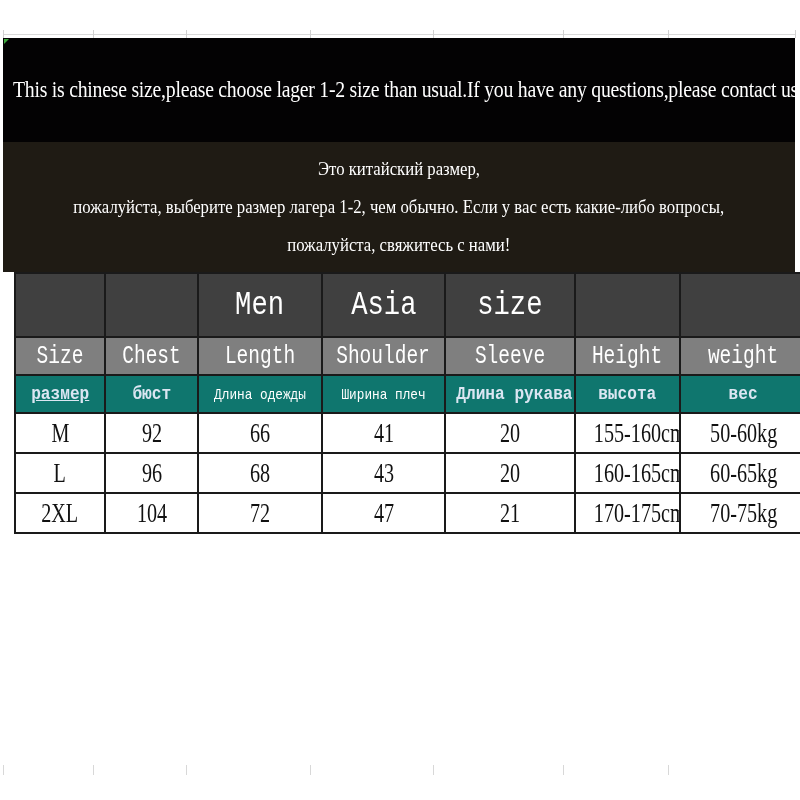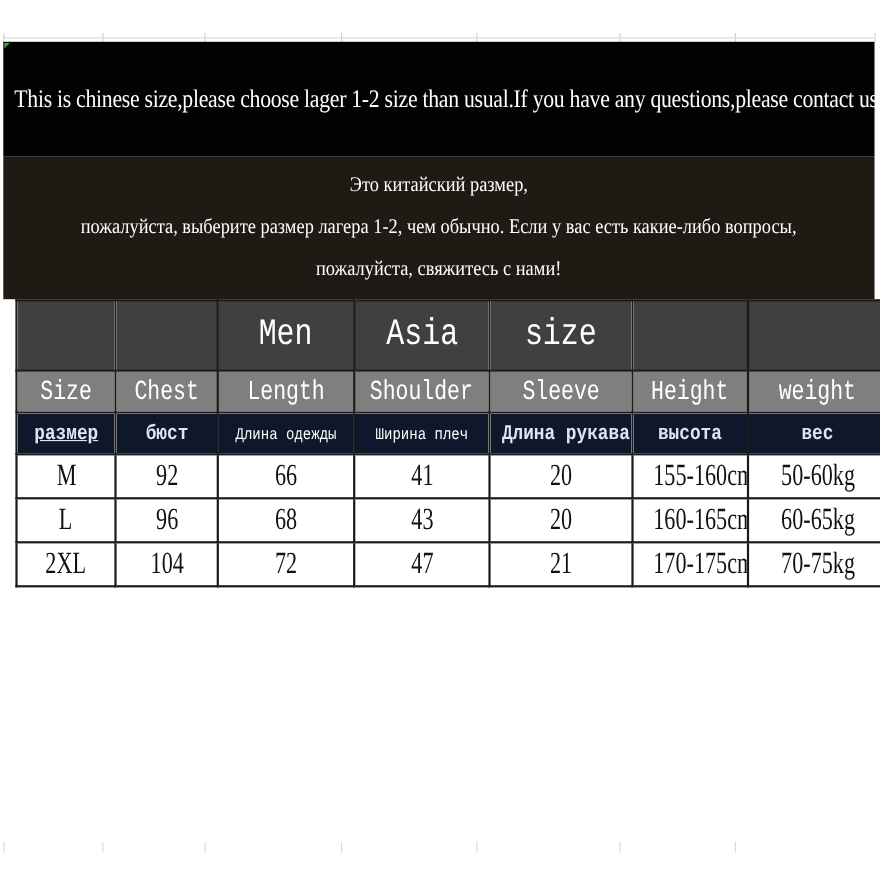--- a/index.html
+++ b/index.html
@@ -14,21 +14,21 @@
   .band-en span { display:inline-block; transform:scaleX(0.86); transform-origin:left center; white-space:nowrap; }
   .band-ru { height:130px; background:#1f1b14; color:#ffffff; display:flex; flex-direction:column;
              align-items:center; justify-content:center; font-size:19px; line-height:38px; }
   .band-ru div { transform:scaleX(0.88); white-space:nowrap; }
   table { border-collapse:collapse; width:792px; table-layout:fixed;margin-left:11px; }
   td { border:2px solid #1a1a1a; text-align:center; padding:0; overflow:hidden; white-space:nowrap; }
   .r-title td { background:#404040; height:62px; color:#ffffff; font-family:"Liberation Mono","DejaVu Sans Mono",monospace; font-size:34px; }
   .r-title td span { display:inline-block; transform:scaleX(0.8); }
   .r-label td { background:#7f7f7f; height:36px; color:#ffffff; font-family:"Liberation Mono","DejaVu Sans Mono",monospace; font-size:25px; }
   .r-label td span { display:inline-block; transform:scaleX(0.78); }
-  .r-ru td { background:#0f172a; height:36px; color:#dbe6f2; font-family:"Liberation Mono","DejaVu Sans Mono",monospace; font-size:19px; font-weight:bold; }
+  .r-ru td { background:#0f766e; height:36px; color:#dbe6f2; font-family:"Liberation Mono","DejaVu Sans Mono",monospace; font-size:19px; font-weight:bold; }
   .r-ru td span { display:inline-block; transform:scaleX(0.85); }
   .r-ru td.small span { font-size:15px; font-weight:normal; color:#ffffff; }
   .r-ru td.link span { text-decoration:underline; }
   .r-unit td { background:#7f7f7f; height:43px; color:#ffffff; font-size:30px; font-weight:bold; }
   .r-unit td span { display:inline-block; transform:scaleX(0.78); }
   .r-data td { background:#ffffff; height:38px; color:#111111; font-size:28px; }
   .r-data td span { display:inline-block; transform:scaleX(0.72); }
   .gridbot { position:absolute; top:765px; width:1px; height:10px; background:#d8d8d8; }
   .corner { position:absolute; left:4px; top:39px; width:0; height:0; border-left:5px solid #3ca83c; border-bottom:5px solid transparent; }
 </style>

